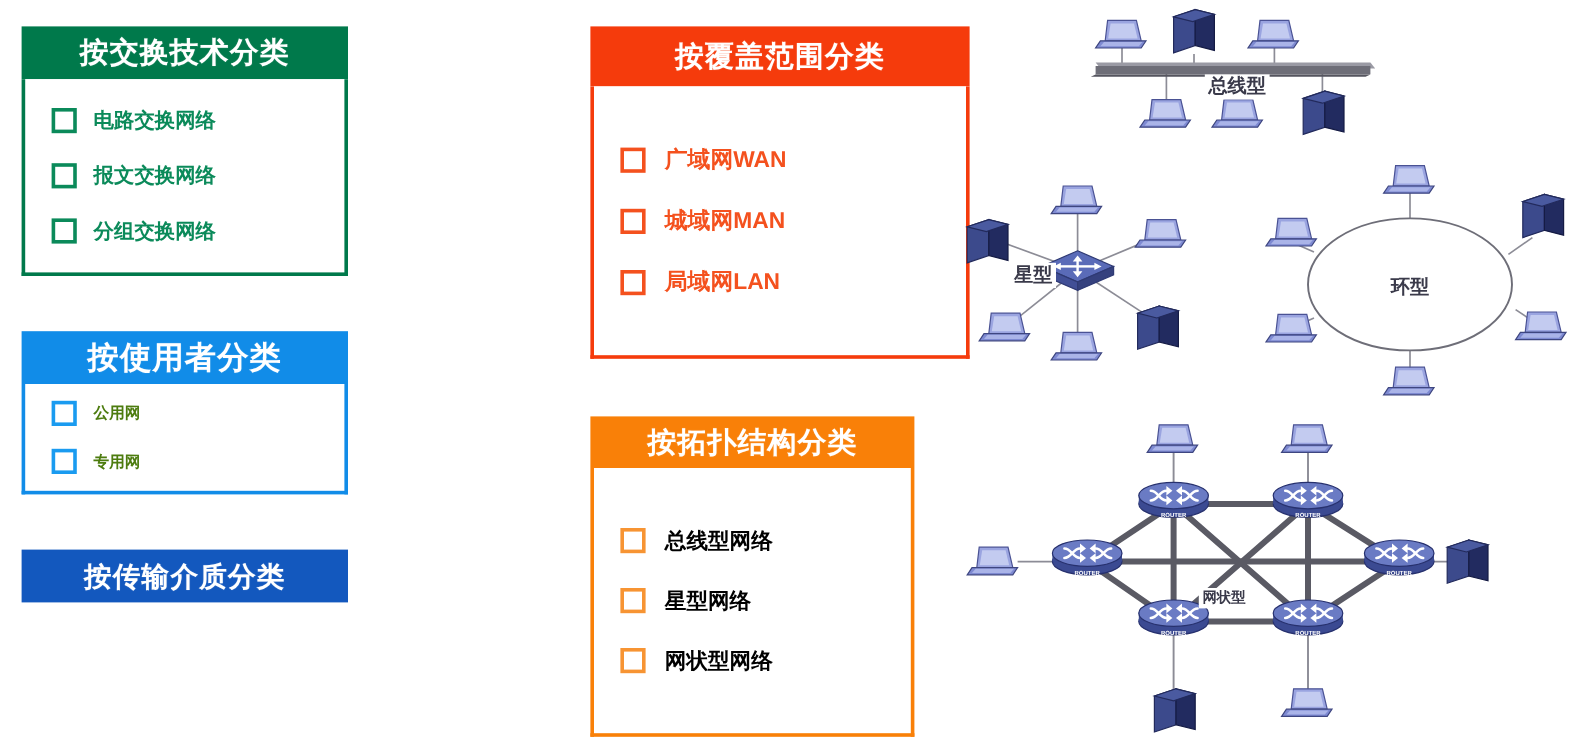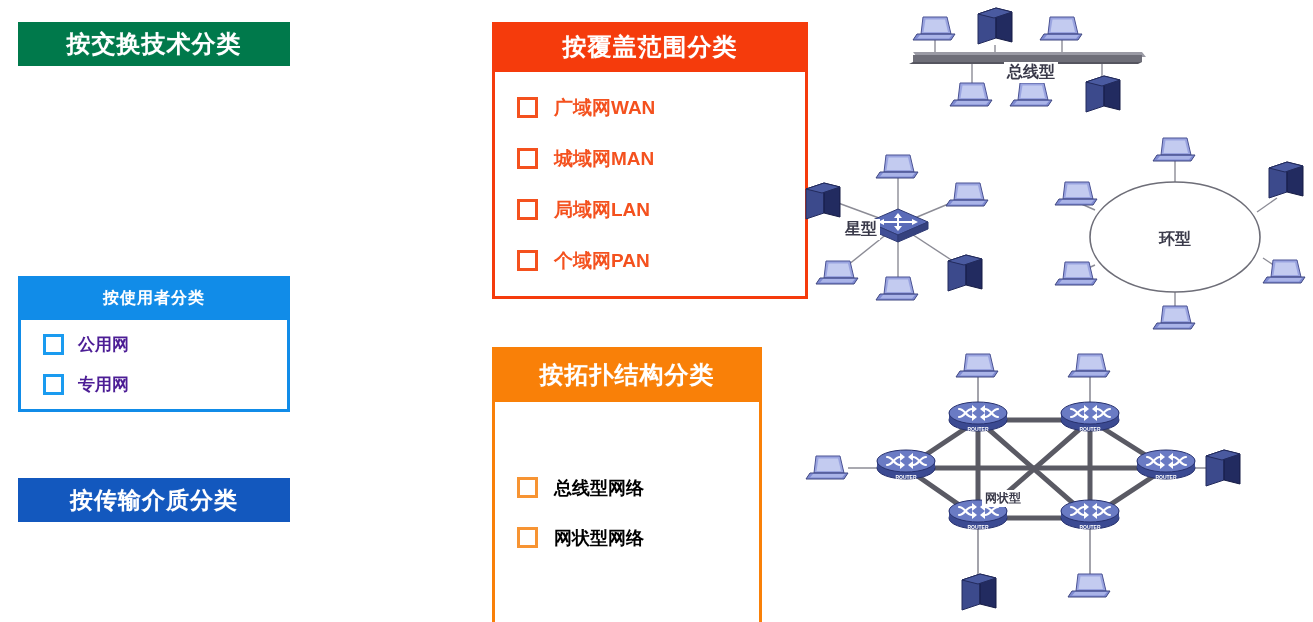--- a/index.html
+++ b/index.html
@@ -34,45 +34,45 @@
   
   .c-green{left:18px;top:22px;width:272px;}
   .c-green .card-head{height:44px;background:#00794B;font-size:24px;}
   .c-green .card-body{height:164px;border:3px solid #00794B;border-top:none;padding:8px 0 8px 22px;}
   .c-green .card-body .opt{height:46px;}
   .c-green .cb{border:3px solid #0B8A5A;}
   .c-green .opt-label{color:#0B8A5A;font-size:17px;margin-left:14px;}
 
   
   .c-blue1{left:18px;top:276px;width:272px;}
-  .c-blue1 .card-head{height:44px;background:#118CE8;font-size:16px;}
+  .c-blue1 .card-head{height:44px;background:#118CE8;font-size:26px;}
   .c-blue1 .card-body{height:92px;border:3px solid #118CE8;border-top:none;padding:4px 0 4px 22px;}
   .c-blue1 .card-body .opt{height:42px;}
   .c-blue1 .cb{border:3px solid #1A9BF0;}
-  .c-blue1 .opt-label{color:#4c1d95;font-size:17px;margin-left:14px;}
+  .c-blue1 .opt-label{color:#4d7c0f;font-size:13px;margin-left:14px;}
 
   
   .c-blue2{left:18px;top:458px;width:272px;}
-  .c-blue2 .card-head{height:44px;background:#1358BE;font-size:23px;margin-top:20px;}
+  .c-blue2 .card-head{height:44px;background:#1358BE;font-size:23px;}
   .c-blue2 .card-body{height:102px;border:3px solid #1358BE;border-top:none;padding:4px 0 4px 22px;}
   .c-blue2 .card-body .opt{height:47px;}
   .c-blue2 .cb{border:3px solid #1358BE;}
   .c-blue2 .opt-label{color:#1358BE;font-size:17px;margin-left:14px;}
 
   
   .c-red{left:492px;top:22px;width:316px;}
   .c-red .card-head{height:50px;background:#F53B0C;font-size:24px;}
   .c-red .card-body{height:227px;border:3px solid #F53B0C;border-top:none;padding:8px 0 8px 22px;}
   .c-red .card-body .opt{height:51px;}
   .c-red .cb{border:3px solid #F4511E;}
   .c-red .opt-label{color:#F4511E;font-size:19px;margin-left:16px;}
 
   
   .c-orange{left:492px;top:347px;width:270px;}
-  .c-orange .card-head{height:55px;background:#F98008;font-size:24px;}
+  .c-orange .card-head{height:43px;background:#F98008;font-size:24px;}
   .c-orange .card-body{height:224px;border:3px solid #F98008;border-top:none;padding:8px 0 8px 22px;}
   .c-orange .card-body .opt{height:50px;}
   .c-orange .cb{border:3px solid #F79433;}
   .c-orange .opt-label{color:#000000;font-size:18px;margin-left:16px;}
 
   
   .topo{position:absolute;}
   .topo svg{display:block;overflow:visible;}
   .topo-label{
     font-size:16px;font-weight:bold;color:#3a3a4a;
@@ -84,20 +84,34 @@
   .t-ring{left:1055px;top:140px;width:255px;height:190px;}
   .t-mesh{left:818px;top:368px;width:420px;height:250px;}
 </style>
 </head>
 <body>
 
 <div class="stage">
 
   <div class="card c-green">
     <div class="card-head">按交换技术分类</div>
+    <div class="card-body">
+      <div class="opt">
+        <span class="cb"></span>
+        <span class="opt-label">电路交换网络</span>
+      </div>
+      <div class="opt">
+        <span class="cb"></span>
+        <span class="opt-label">报文交换网络</span>
+      </div>
+      <div class="opt">
+        <span class="cb"></span>
+        <span class="opt-label">分组交换网络</span>
+      </div>
+    </div>
   </div>
 
   <div class="card c-blue1">
     <div class="card-head">按使用者分类</div>
     <div class="card-body">
       <div class="opt">
         <span class="cb"></span>
         <span class="opt-label">公用网</span>
       </div>
       <div class="opt">
@@ -119,33 +133,33 @@
         <span class="opt-label">广域网WAN</span>
       </div>
       <div class="opt">
         <span class="cb"></span>
         <span class="opt-label">城域网MAN</span>
       </div>
       <div class="opt">
         <span class="cb"></span>
         <span class="opt-label">局域网LAN</span>
       </div>
-      <div class="opt">
-        <span class="cb"></span>
-        <span class="opt-label">个域网PAN</span>
-      </div>
     </div>
   </div>
 
   <div class="card c-orange">
     <div class="card-head">按拓扑结构分类</div>
     <div class="card-body">
       <div class="opt">
         <span class="cb"></span>
         <span class="opt-label">总线型网络</span>
+      </div>
+      <div class="opt">
+        <span class="cb"></span>
+        <span class="opt-label">星型网络</span>
       </div>
       <div class="opt">
         <span class="cb"></span>
         <span class="opt-label">网状型网络</span>
       </div>
     </div>
   </div>
 
   <svg width="0" height="0" style="position:absolute" aria-hidden="true">
     <defs>
@@ -368,16 +382,16 @@
 
       <g fill="#ffffff" font-size="5" font-weight="bold" text-anchor="middle" font-family="Liberation Sans, sans-serif">
         <text x="160" y="63">ROUTER</text>
         <text x="272" y="63">ROUTER</text>
         <text x="88" y="111">ROUTER</text>
         <text x="348" y="111">ROUTER</text>
         <text x="160" y="161">ROUTER</text>
         <text x="272" y="161">ROUTER</text>
       </g>
     </svg>
-    <div class="topo-label" style="left:164px;top:122px;font-size:12px;">网状型</div>
+    <div class="topo-label" style="left:181px;top:122px;font-size:12px;">网状型</div>
   </div>
 
 </div>
 
 </body></html>

